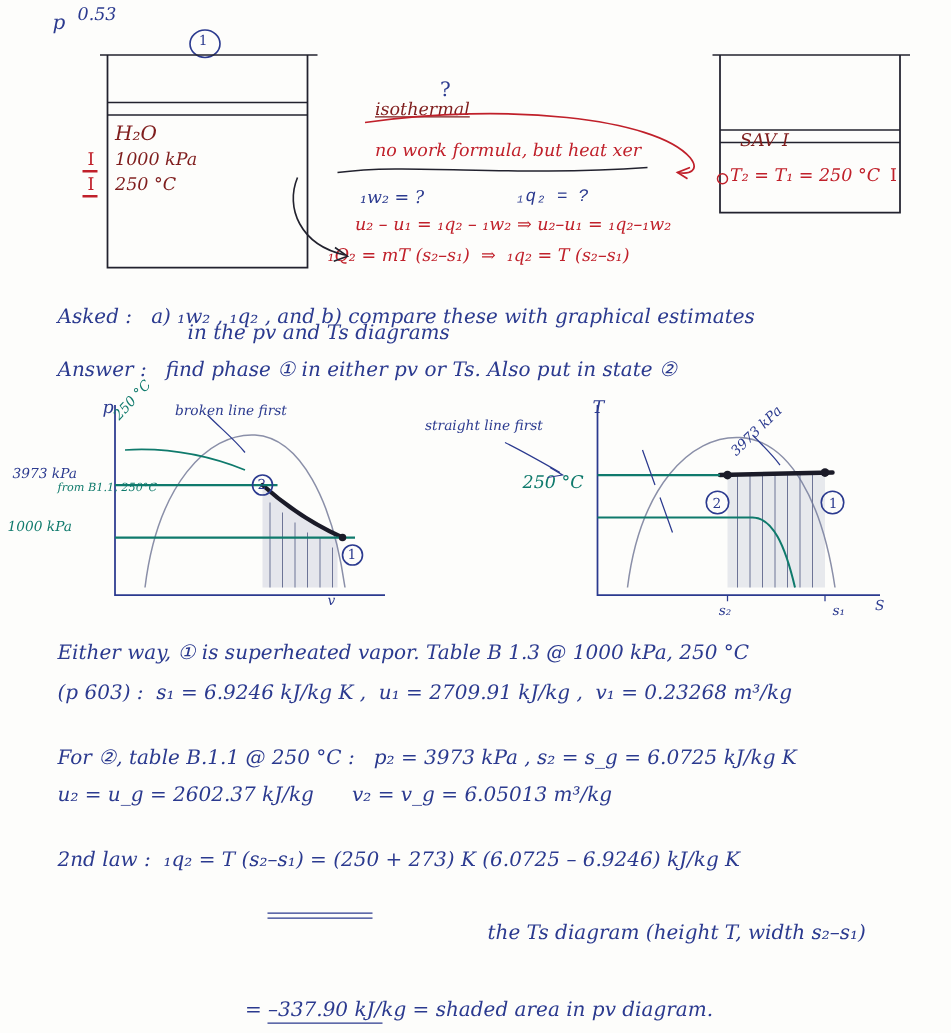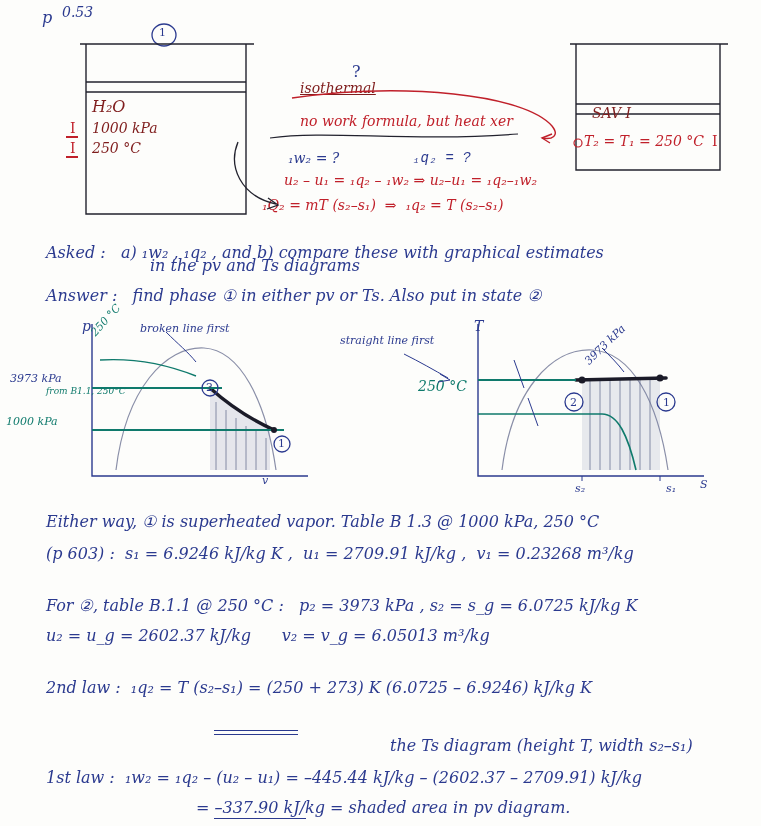--- a/index.html
+++ b/index.html
@@ -170,21 +170,20 @@
   <div class="hw blue sm" style="left:663px;top:396px;">1</div>
   <div class="hw blue sm it" style="left:575px;top:482px;">s₂</div>
   <div class="hw blue sm it" style="left:666px;top:482px;">s₁</div>
 
   <div class="hw blue lg it" style="left:46px;top:512px;">Either way, ① is superheated vapor. Table B 1.3 @ 1000 kPa, 250 °C</div>
   <div class="hw blue lg it" style="left:46px;top:544px;">(p 603) :  s₁ = 6.9246 kJ/kg K ,  u₁ = 2709.91 kJ/kg ,  v₁ = 0.23268 m³/kg</div>
   <div class="hw blue lg it" style="left:46px;top:596px;">For ②, table B.1.1 @ 250 °C :   p₂ = 3973 kPa , s₂ = s_g = 6.0725 kJ/kg K</div>
   <div class="hw blue lg it" style="left:46px;top:626px;">u₂ = u_g = 2602.37 kJ/kg      v₂ = v_g = 6.05013 m³/kg</div>
   <div class="hw blue lg it" style="left:46px;top:678px;">2nd law :  ₁q₂ = T (s₂–s₁) = (250 + 273) K (6.0725 – 6.9246) kJ/kg K</div>
   <div class="hw blue lg it" style="left:390px;top:736px;">the Ts diagram (height T, width s₂–s₁)</div>
-  <div class="hw blue lg it" style="left:46px;top:768px;">1st law :  ₁w₂ = ₁q₂ – (u₂ – u₁) = –445.44 kJ/kg – (2602.37 – 2709.91) kJ/kg</div>
   <div class="hw blue lg it" style="left:196px;top:798px;">= –337.90 kJ/kg = shaded area in pv diagram.</div>
 
   <div class="ln" style="left:214px;top:730px;width:84px;height:1.4px;"></div>
   <div class="ln" style="left:214px;top:734px;width:84px;height:1.4px;"></div>
 
   <div class="ln" style="left:214px;top:818px;width:92px;height:1.4px;"></div>
 
 </div>
 
 </body></html>

